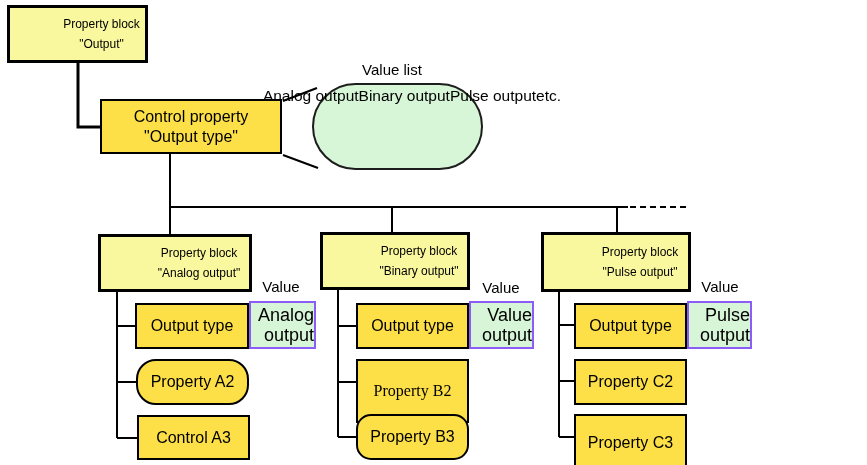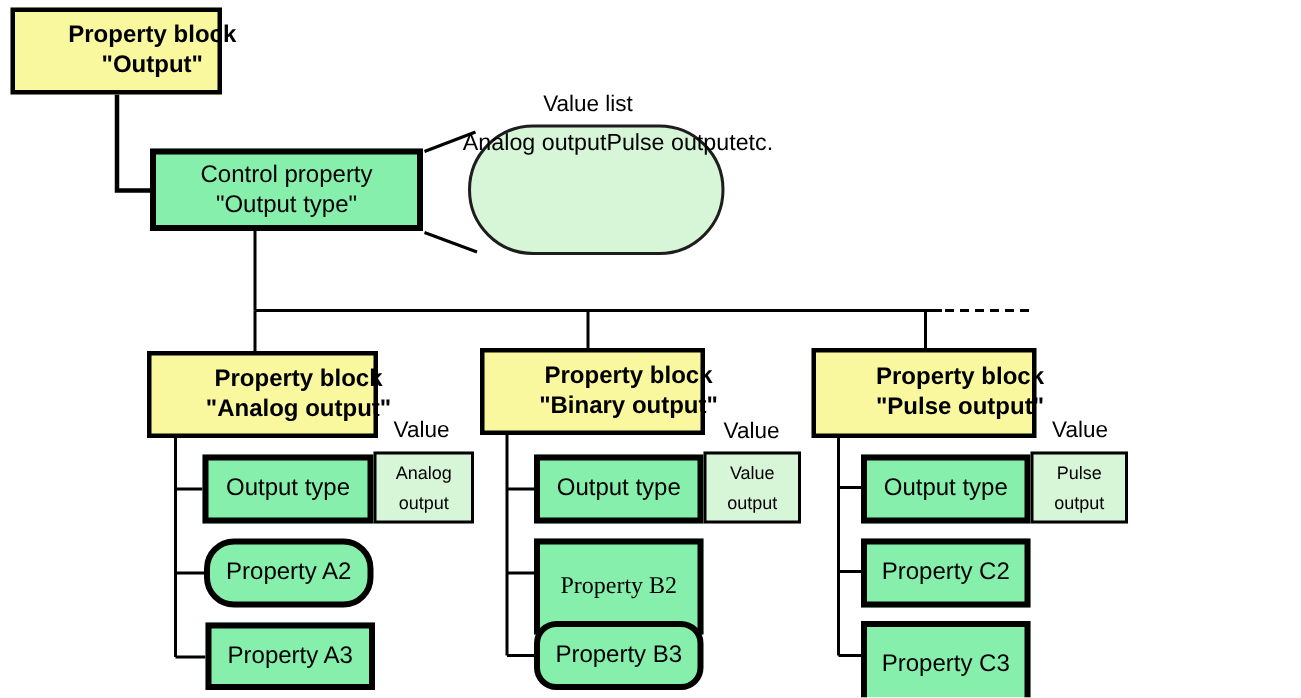--- a/index.html
+++ b/index.html
@@ -22,39 +22,40 @@
     fill: none;
   }
   .box {
     position: absolute;
     box-sizing: border-box;
     display: flex;
     flex-direction: column;
     align-items: center;
     justify-content: center;
     text-align: center;
-    background: #86efac;
-    border: 4px solid #000000;
+    background: #fde047;
+    border: 2px solid #000000;
     font-size: 16px;
     line-height: 20px;
     white-space: nowrap;
   }
   .block {
     background: var(--block-fill, #faf89e);
     border: 3px solid #000;
-    font-weight: bold;
-    font-size: 16px;
+    font-weight: normal;
+    font-size: 12px;
     line-height: 20px;
     padding-left: 48px;
   }
   .value-box {
     background: var(--value-fill, #d7f5d7);
-    border: 2px solid #000000;
-    font-size: 12px;
+    border: 2px solid #8b5cf6;
+    font-size: 18px;
     line-height: 20px;
+    align-items: flex-end;
   }
   .stadium {
     position: absolute;
     box-sizing: border-box;
     background: var(--value-fill, #d7f5d7);
     border: 2px solid #1d1d1d;
     border-radius: 44px;
     display: flex;
     flex-direction: row;
     justify-content: center;
@@ -103,41 +104,42 @@
   </div>
 
   <div class="box" style="left:100px;top:99px;width:182px;height:55px;">
     <span>Control property</span>
     <span>"Output type"</span>
   </div>
 
   <div class="label" style="left:342px;top:62px;width:100px;">Value list</div>
   <div class="stadium" style="left:312px;top:83px;width:171px;height:87px;">
     <span>Analog output</span>
+    <span>Binary output</span>
     <span>Pulse output</span>
     <span>etc.</span>
   </div>
 
   <div class="box block" style="left:98px;top:234px;width:154px;height:58px;">
     <span>Property block</span>
     <span>"Analog output"</span>
   </div>
   <div class="label" style="left:246px;top:279px;width:70px;">Value</div>
   <div class="box" style="left:135px;top:303px;width:114px;height:46px;">
     <span>Output type</span>
   </div>
   <div class="box value-box" style="left:249px;top:301px;width:67px;height:48px;">
     <span>Analog</span>
     <span>output</span>
   </div>
   <div class="box" style="left:136px;top:359px;width:113px;height:46px;border-radius:20px;">
     <span>Property A2</span>
   </div>
   <div class="box" style="left:137px;top:415px;width:113px;height:45px;">
-    <span>Property A3</span>
+    <span>Control A3</span>
   </div>
 
   <div class="box block" style="left:320px;top:232px;width:150px;height:58px;">
     <span>Property block</span>
     <span>"Binary output"</span>
   </div>
   <div class="label" style="left:466px;top:280px;width:70px;">Value</div>
   <div class="box" style="left:356px;top:303px;width:113px;height:46px;">
     <span>Output type</span>
   </div>

